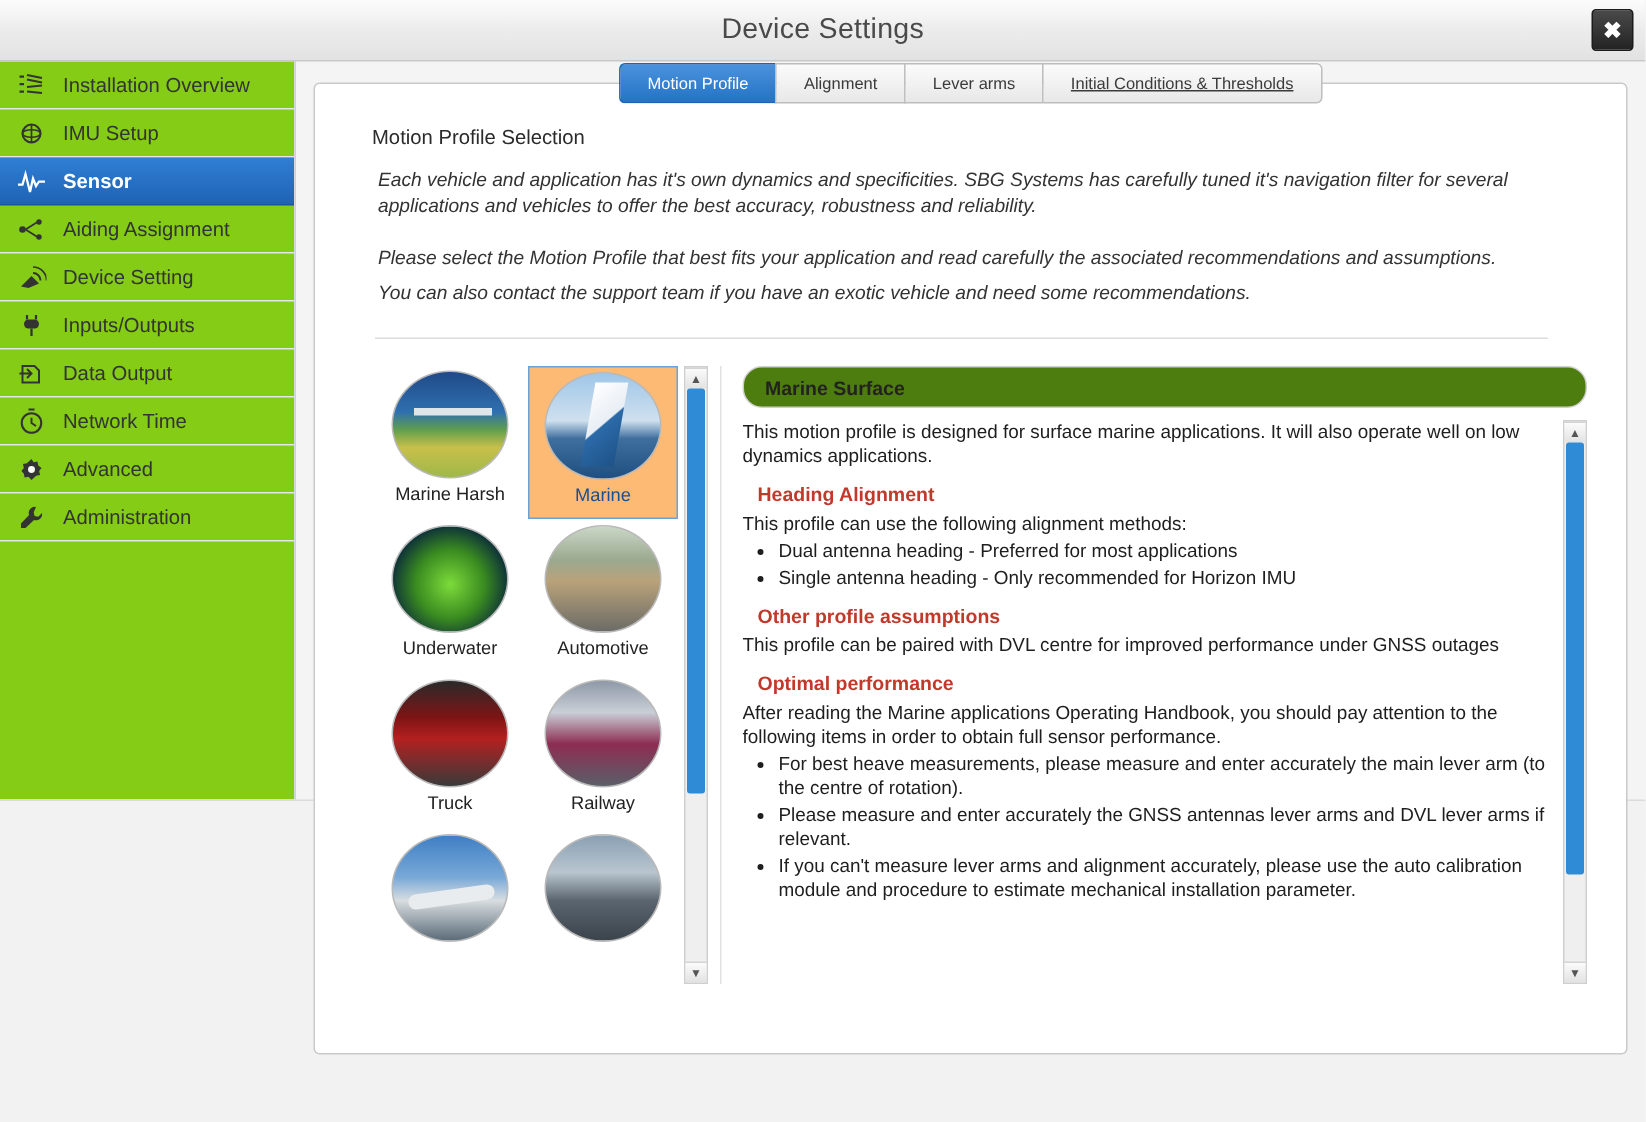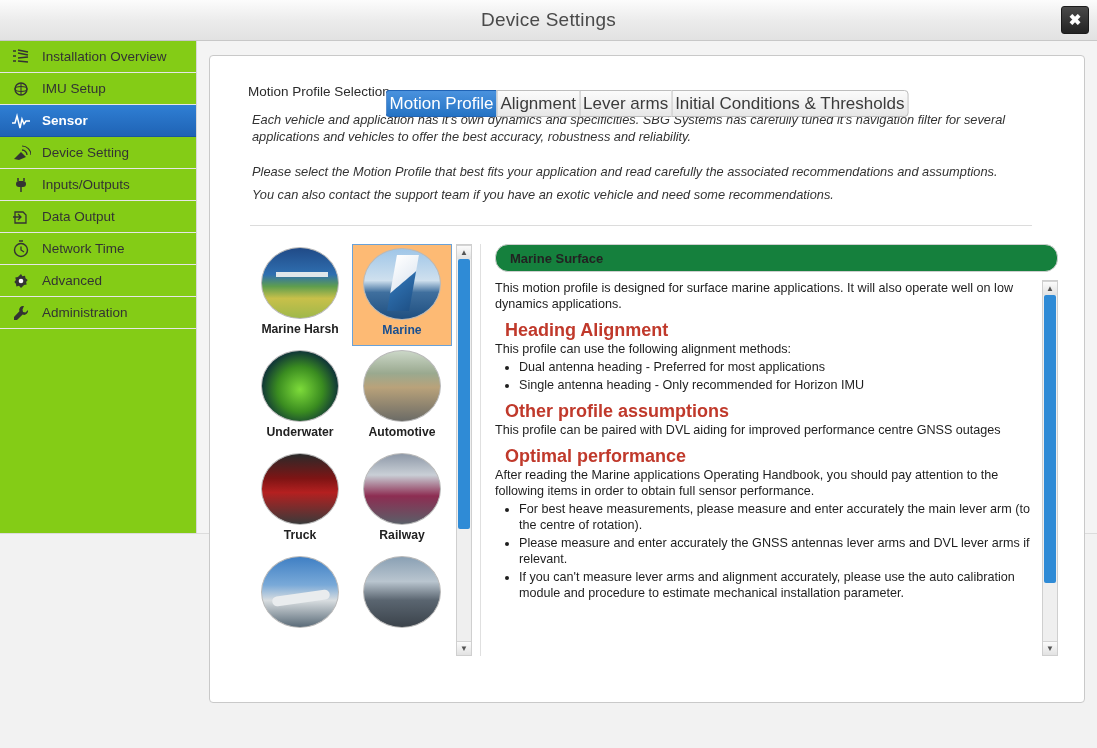--- a/index.html
+++ b/index.html
@@ -107,33 +107,32 @@
   .tabs {
     position: absolute;
     top: -14px;
     left: 50%;
     transform: translateX(-50%);
     display: flex;
     align-items: flex-end;
   }
   .tab {
     height: 27px;
-    padding: 0 3px;
-    display: flex;
-    align-items: center;
-    font-size: 17px;
+    padding: 0 18px;
+    display: flex;
+    align-items: center;
+    font-size: 11px;
     color: #3b3b3b;
     background: linear-gradient(to bottom, #fbfbfb, #e8e8e8);
     border: 1px solid #bdbdbd;
     border-right: none;
     cursor: pointer;
     white-space: nowrap;
-    margin-top: 48px;
-  }
-  .tab:last-child { border-right: 1px solid #bdbdbd; border-radius: 0 4px 4px 0; }
+  }
+  .tab:last-child { border-right: 1px solid #bdbdbd; border-radius: 0 4px 4px 0; text-decoration: underline; }
   .tab:first-child { border-radius: 4px 0 0 4px; }
   .tab.active {
     background: linear-gradient(to bottom, #4a92de, #2473c4);
     color: #fff;
     border-color: #1f63b5;
   }
   .panel-inner {
     padding: 28px 22px 12px 30px;
     height: 100%;
   }
@@ -191,21 +190,21 @@
   }
   .thumb {
     width: 78px; height: 72px;
     border-radius: 50%;
     overflow: hidden;
     border: 1px solid #b9b9b9;
     position: relative;
   }
   .profile-label {
     font-size: 12.2px;
-    font-weight: bold;
+    font-weight: normal;
     color: #222;
     margin-top: 3px;
     text-align: center;
   }
   .profile-cell.selected .profile-label { color: #1a4f8f; }
   
   .th-marine-harsh { background: linear-gradient(to bottom,#204a87 0%, #2f6fb0 38%, #5f9e4e 55%, #c8c04a 72%, #9fb84a 100%); }
   .th-marine { background: linear-gradient(to bottom,#9fc6e8 0%, #cfe0ee 45%, #3f6f9e 62%, #1f4f80 100%); }
   .th-underwater { background: radial-gradient(circle at 50% 55%, #7ddb3a 0%, #3a8c20 42%, #0a2a3a 75%); }
   .th-automotive { background: linear-gradient(to bottom,#cbd7c7 0%, #9aa98f 32%, #b9a27a 52%, #6b6b66 100%); }
@@ -254,21 +253,21 @@
   
   .desc-col {
     flex: 1;
     min-width: 0;
     display: flex;
     flex-direction: column;
     margin-right: 4px;
   }
   .desc-header {
     height: 28px;
-    background: #15803d;
+    background: #4d7c0f;
     border: 1px solid #cfcfcf;
     border-radius: 13px;
     display: flex;
     align-items: center;
     padding-left: 14px;
     font-weight: bold;
     font-size: 13px;
     color: #222;
   }
   .desc-box {
@@ -283,21 +282,21 @@
     font-size: 12.6px;
     line-height: 16px;
     color: #1e1e1e;
     overflow: hidden;
     padding-right: 6px;
   }
   .desc-text p { margin: 0 0 2px 0; }
   .desc-h {
     color: #c0392b;
     font-weight: bold;
-    font-size: 18px;
+    font-size: 13px;
     margin: 10px 0 3px 10px;
   }
   .desc-text ul { margin: 2px 0 2px 0; padding-left: 24px; }
   .desc-text li { margin-bottom: 2px; }
   .desc-scroll {
     width: 16px;
     flex: none;
     background: #efefef;
     border: 1px solid #cfcfcf;
     display: flex;
@@ -371,20 +370,31 @@
 
       <div class="nav-item active">
         <span class="nav-icon">
           <svg width="20" height="20" viewBox="0 0 20 20">
               <path d="M1 12h3l2-7 3 12 2-9 2 5 2-3h4" stroke="#fff" stroke-width="1.5" fill="none"></path>
             </svg>
         </span>
         <span>Sensor</span>
       </div>
 
+      <div class="nav-item">
+        <span class="nav-icon">
+          <svg width="20" height="20" viewBox="0 0 20 20">
+              <circle cx="4" cy="10" r="2.2" fill="#333"></circle>
+              <circle cx="15" cy="5" r="1.8" fill="#333"></circle>
+              <circle cx="15" cy="15" r="1.8" fill="#333"></circle>
+              <path d="M6 10l8-5M6 10l8 5" stroke="#333" stroke-width="1.2"></path>
+            </svg>
+        </span>
+        <span>Aiding Assignment</span>
+      </div>
 
       <div class="nav-item">
         <span class="nav-icon">
           <svg width="20" height="20" viewBox="0 0 20 20">
               <path d="M3 16l7-7 5 5-7 3z" fill="#333"></path>
               <path d="M11 7a5 5 0 015 5" stroke="#333" stroke-width="1.3" fill="none"></path>
               <path d="M11 3a9 9 0 019 9" stroke="#333" stroke-width="1.1" fill="none"></path>
             </svg>
         </span>
         <span>Device Setting</span>
@@ -531,21 +541,21 @@
                   <p>This motion profile is designed for surface marine applications. It will also operate well on low dynamics applications.</p>
 
                   <div class="desc-h">Heading Alignment</div>
                   <p>This profile can use the following alignment methods:</p>
                   <ul>
                     <li>Dual antenna heading - Preferred for most applications</li>
                     <li>Single antenna heading - Only recommended for Horizon IMU</li>
                   </ul>
 
                   <div class="desc-h">Other profile assumptions</div>
-                  <p>This profile can be paired with DVL aiding for improved performance centre GNSS outages</p>
+                  <p>This profile can be paired with DVL centre for improved performance under GNSS outages</p>
 
                   <div class="desc-h">Optimal performance</div>
                   <p>After reading the Marine applications Operating Handbook, you should pay attention to the following items in order to obtain full sensor performance.</p>
                   <ul>
                     <li>For best heave measurements, please measure and enter accurately the main lever arm (to the centre of rotation).</li>
                     <li>Please measure and enter accurately the GNSS antennas lever arms and DVL lever arms if relevant.</li>
                     <li>If you can't measure lever arms and alignment accurately, please use the auto calibration module and procedure to estimate mechanical installation parameter.</li>
                   </ul>
                 </div>
 

